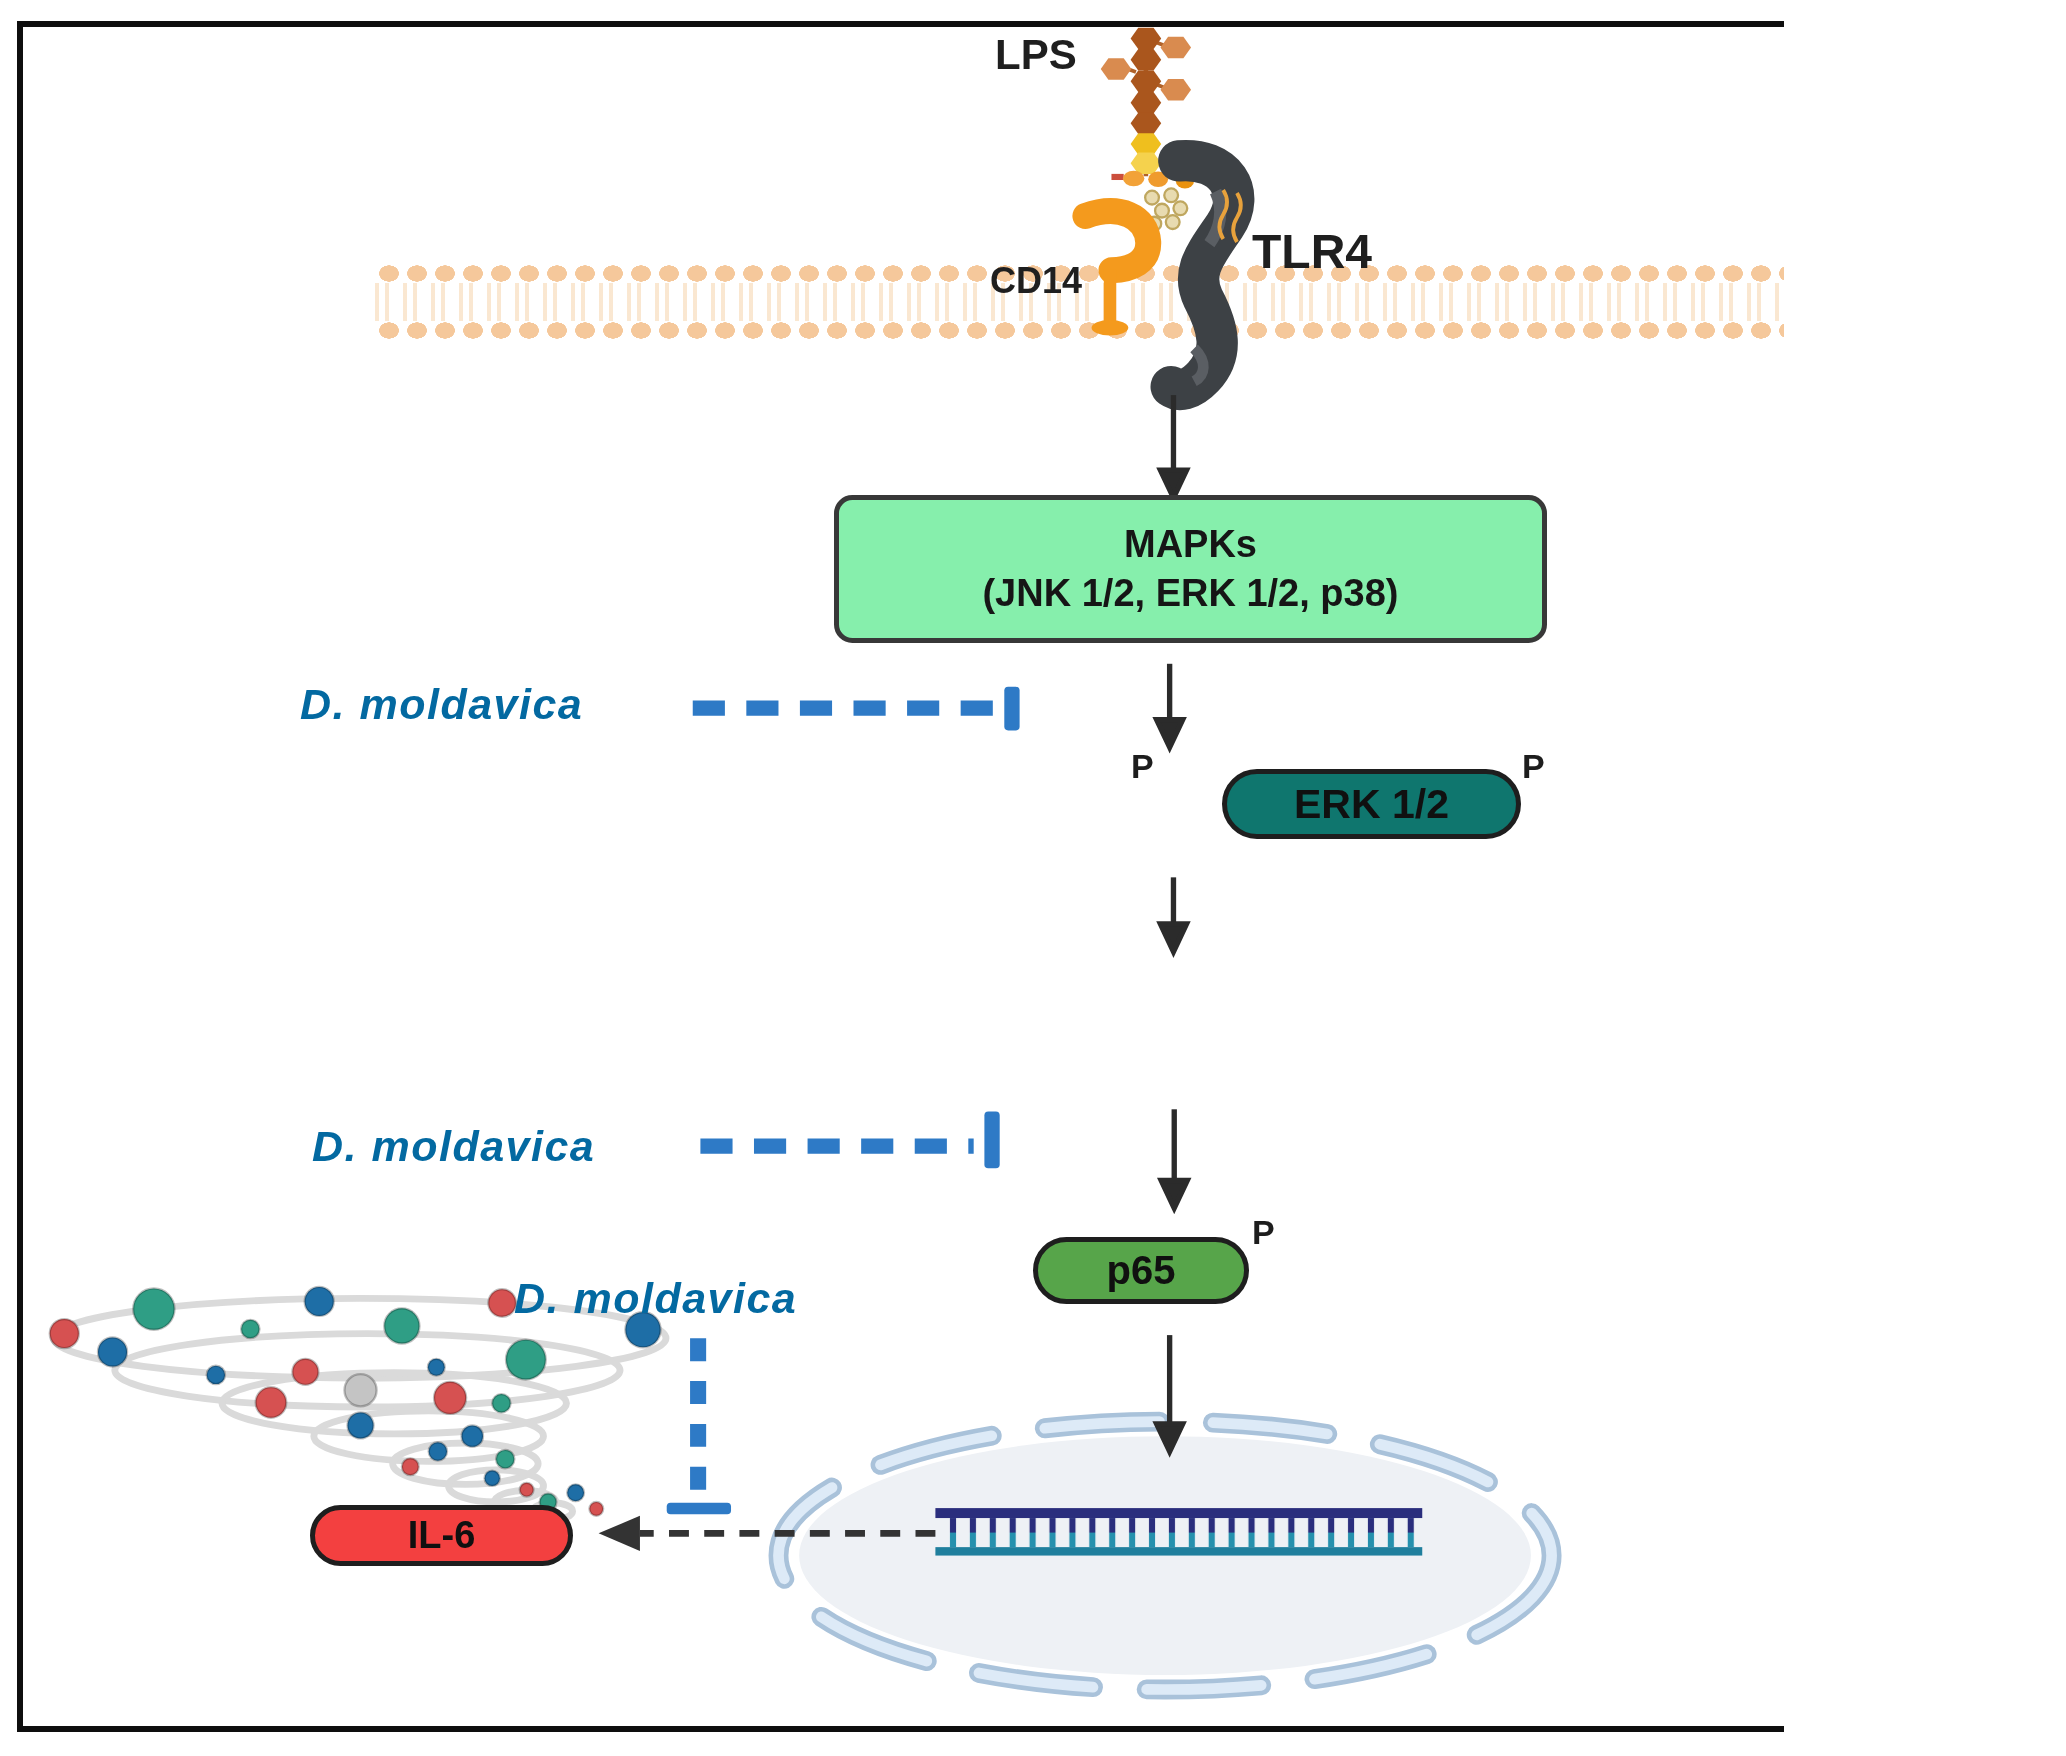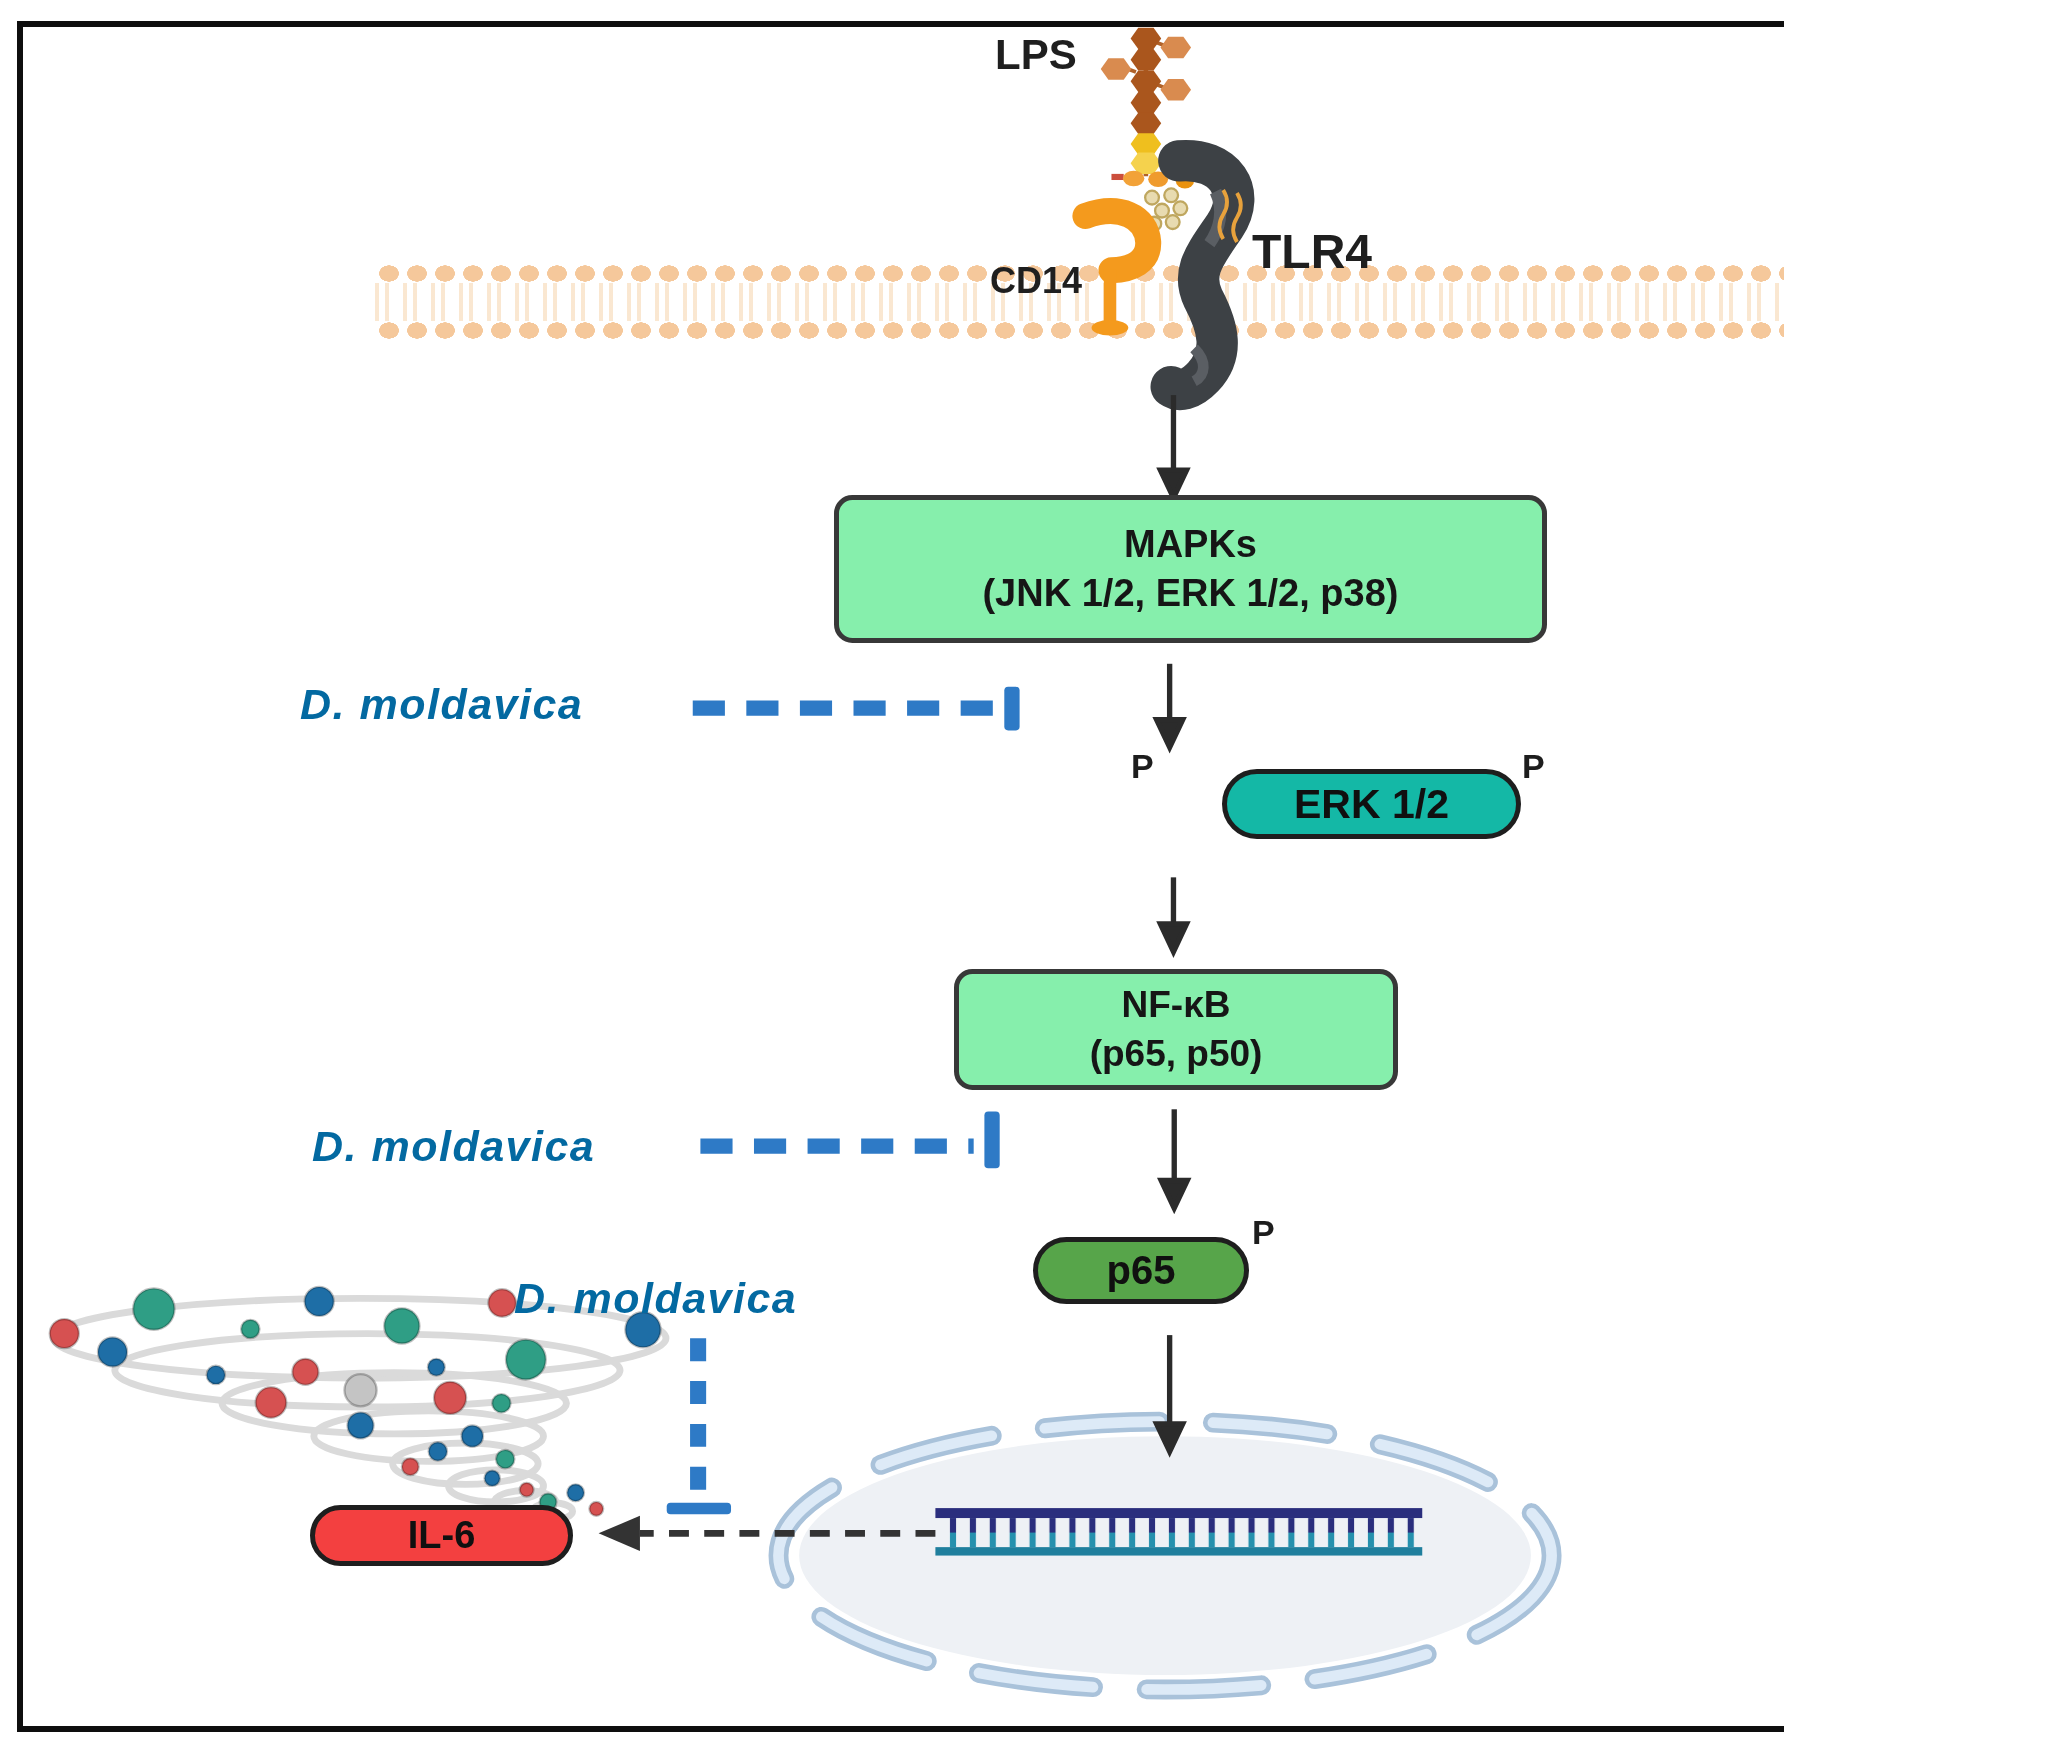--- a/index.html
+++ b/index.html
@@ -28,21 +28,21 @@
   .m2{left:312px;top:1122px;}
   .m3{left:514px;top:1274px;}
   .pbox{position:absolute;z-index:3;box-sizing:border-box;background:#86efac;border:5.4px solid #383838;
         border-radius:18.4px;display:flex;flex-direction:column;align-items:center;justify-content:center;
         font-weight:bold;color:#161616;text-align:center;line-height:1.3;}
   .pbox.mapks{left:834px;top:495px;width:713px;height:148px;font-size:38px;}
   .pbox.nfkb{left:954px;top:969px;width:444px;height:121px;font-size:37px;}
   .pill{position:absolute;z-index:3;box-sizing:border-box;border:5.4px solid #1e1e1e;border-radius:54px;
         display:flex;align-items:center;justify-content:center;font-weight:bold;color:#101010;}
   .pill.jnk{left:834px;top:769px;width:295px;height:70px;font-size:41px;background:#3b7fc4;}
-  .pill.erk{left:1222px;top:769px;width:299px;height:70px;font-size:41px;background:#14b8a6;}
+  .pill.erk{left:1222px;top:769px;width:299px;height:70px;font-size:41px;background:#0f766e;}
   .pill.p65{left:1033px;top:1237px;width:216px;height:67px;font-size:40px;background:#57a54a;}
   .pill.il6{left:310px;top:1505px;width:263px;height:61px;font-size:38px;background:#f34040;}
   .phospho{position:absolute;z-index:4;font-weight:bold;color:#1d1d1d;font-size:34px;}
   .ph-jnk{left:1131px;top:747px;}
   .ph-erk{left:1522px;top:747px;}
   .ph-p65{left:1252px;top:1213px;}
 </style>
 </head>
 <body>
 
@@ -206,24 +206,20 @@
 
   <div class="lbl lps">LPS</div>
   <div class="lbl tlr4">TLR4</div>
   <div class="lbl cd14">CD14</div>
 
   <div class="pbox mapks">
     <div>MAPKs</div>
     <div>(JNK 1/2, ERK 1/2, p38)</div>
   </div>
 
-  <div class="pbox nfkb">
-    <div>NF-κB</div>
-    <div>(p65, p50)</div>
-  </div>
 
   <div class="moldavica m1">D. moldavica</div>
   <div class="moldavica m2">D. moldavica</div>
   <div class="moldavica m3">D. moldavica</div>
 
   <div class="pill erk">ERK 1/2</div>
   <div class="pill p65">p65</div>
   <div class="pill il6">IL-6</div>
 
   <div class="phospho ph-jnk">P</div>

